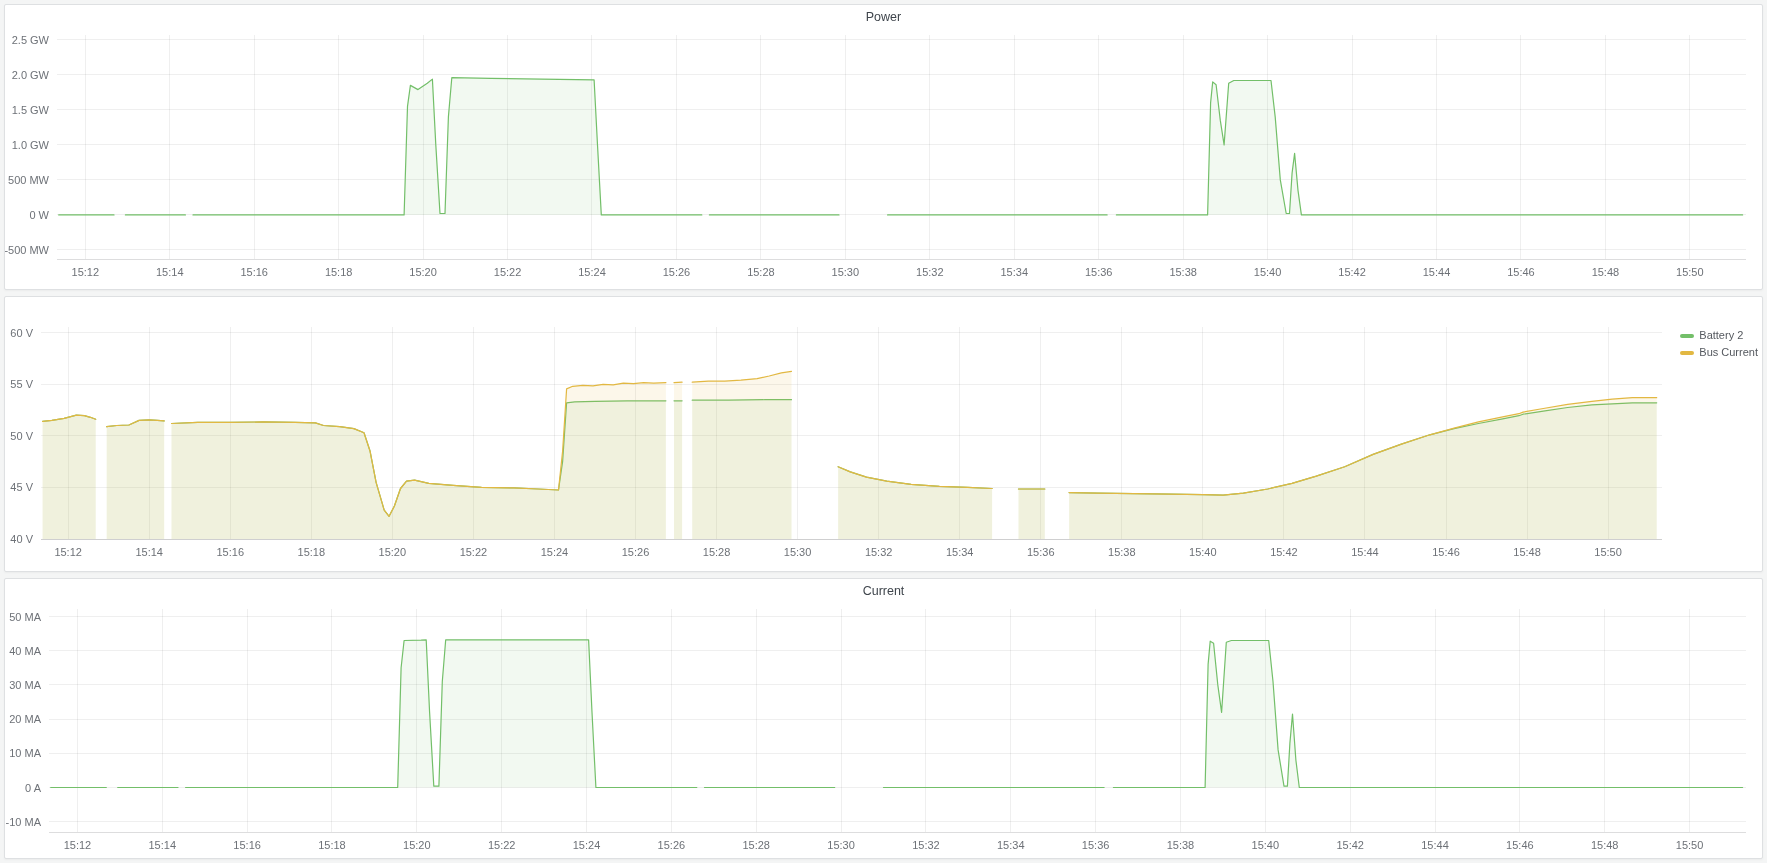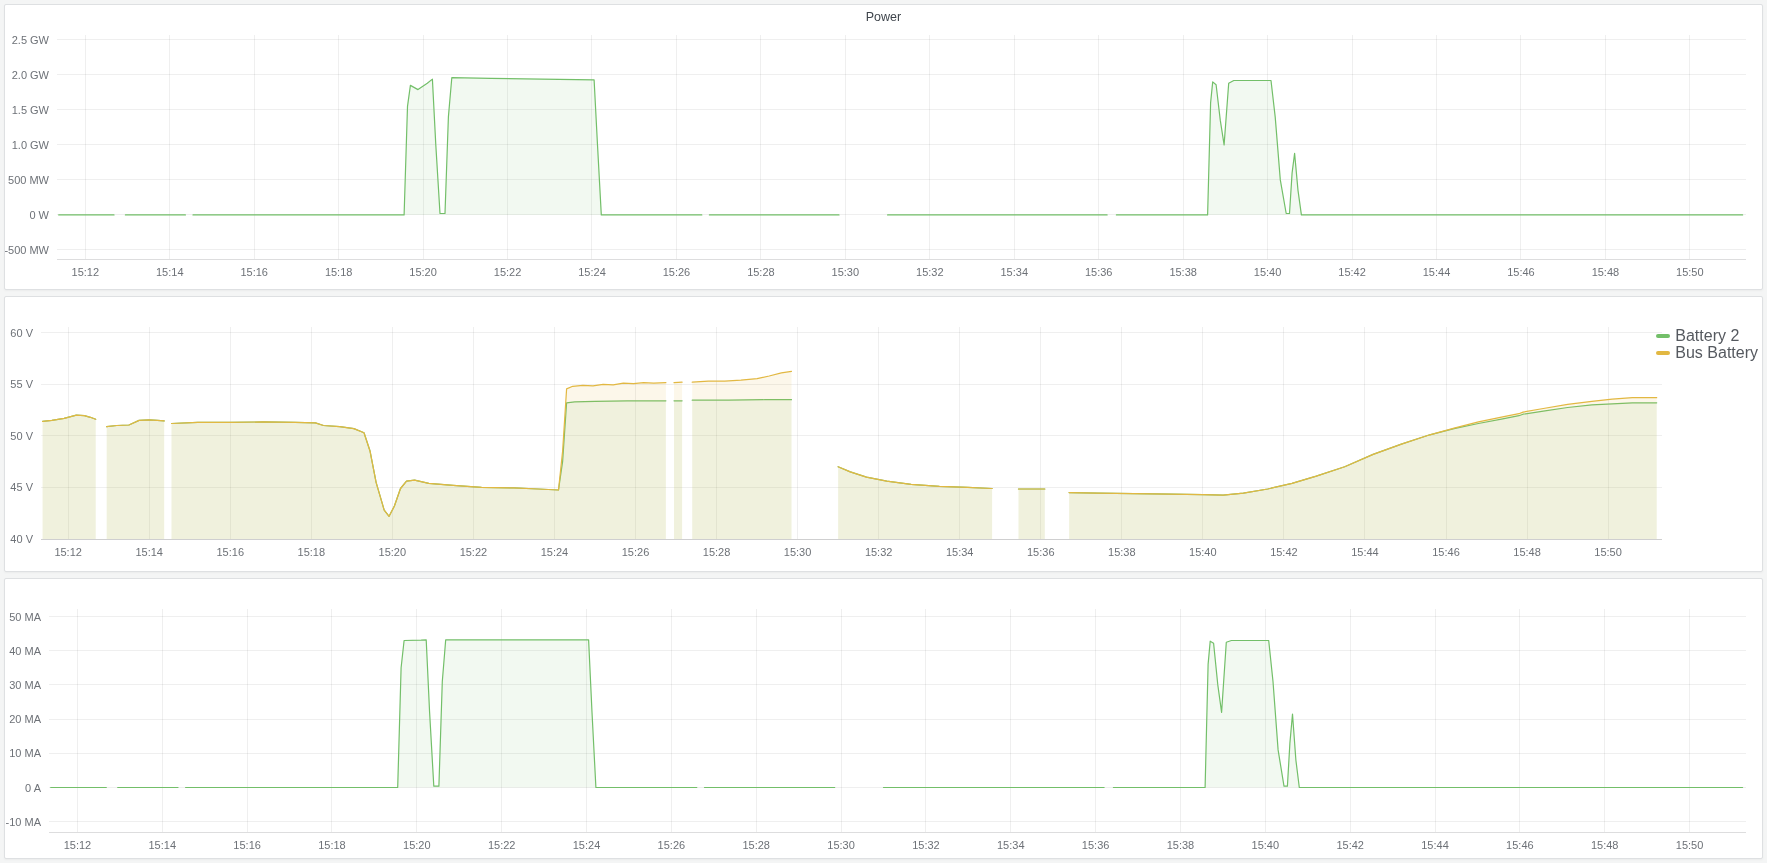--- a/index.html
+++ b/index.html
@@ -6,21 +6,21 @@
   body{width:1767px;height:863px;overflow:hidden;}
   .dash{display:flex;flex-direction:column;gap:6px;padding:4px;}
   .panel{position:relative;background:#ffffff;border:1px solid #dee0e2;border-radius:2px;box-shadow:0 1px 2px rgba(0,0,0,.04);box-sizing:border-box;}
   .panel-power{height:286px;}
   .panel-voltage{height:276px;}
   .panel-current{height:281px;}
   .panel-title{height:22px;line-height:24px;text-align:center;font-size:12.5px;font-weight:500;color:#3f454c;cursor:pointer;white-space:nowrap;overflow:hidden;}
   .plot{position:absolute;left:0;right:0;top:22px;bottom:0;}
   svg text{font-family:"Liberation Sans",sans-serif;font-size:11px;fill:#6d7177;}
   .legend{position:absolute;top:10px;right:4px;display:flex;flex-direction:column;gap:4px;}
-  .legend-item{display:flex;align-items:center;gap:5px;font-size:16px;color:#55595f;cursor:pointer;line-height:13px;}
+  .legend-item{display:flex;align-items:center;gap:5px;font-size:11px;color:#55595f;cursor:pointer;line-height:13px;}
   .legend-swatch{width:14px;height:4px;border-radius:2px;flex:none;}
 </style>
 </head>
 <body>
 
 <div class="dash">
 
   <section class="panel panel-power">
     <header class="panel-title">Power</header>
     <div class="plot"><svg width="1757" height="262">
@@ -197,26 +197,27 @@
             <path d="M1064.1,220.0 L1064.1,173.6 L1092.5,174.1 L1129.0,174.6 L1165.4,175.1 L1197.9,175.6 L1218.1,176.2 L1238.4,174.1 L1262.7,170.0 L1287.0,164.3 L1311.3,157.1 L1339.7,147.8 L1368.1,135.4 L1396.4,125.1 L1424.8,115.8 L1449.1,109.1 L1473.4,102.9 L1497.7,97.8 L1513.9,94.7 L1518.0,93.1 L1538.3,89.5 L1562.6,85.4 L1586.9,82.3 L1607.2,80.2 L1627.4,78.7 L1651.7,78.7 L1651.7,220.0 Z" fill="#e2b842" fill-opacity="0.11" stroke="none"></path>
             <path d="M1064.1,173.6 L1092.5,174.1 L1129.0,174.6 L1165.4,175.1 L1197.9,175.6 L1218.1,176.2 L1238.4,174.1 L1262.7,170.0 L1287.0,164.3 L1311.3,157.1 L1339.7,147.8 L1368.1,135.4 L1396.4,125.1 L1424.8,115.8 L1449.1,109.1 L1473.4,102.9 L1497.7,97.8 L1513.9,94.7 L1518.0,93.1 L1538.3,89.5 L1562.6,85.4 L1586.9,82.3 L1607.2,80.2 L1627.4,78.7 L1651.7,78.7" fill="none" stroke="#e2b842" stroke-width="1.2" stroke-linejoin="round" stroke-linecap="round"></path>
           </g>
         </svg><div class="legend">
           <div class="legend-item">
             <span class="legend-swatch" style="background: rgb(115, 191, 105);"></span>
             <span>Battery 2</span>
           </div>
           <div class="legend-item">
             <span class="legend-swatch" style="background: rgb(226, 184, 66);"></span>
-            <span>Bus Battery</span>
+            <span>Bus Current</span>
           </div>
         </div></div>
   </section>
 
   <section class="panel panel-current">
+    <header class="panel-title">Current</header>
     <div class="plot"><svg width="1757" height="257">
           <g>
             <line x1="44" x2="1741" y1="220.73926380368098" y2="220.73926380368098" stroke="rgba(24,27,31,0.07)" shape-rendering="crispEdges"></line>
             <line x1="44" x2="1741" y1="186.53680981595093" y2="186.53680981595093" stroke="rgba(24,27,31,0.07)" shape-rendering="crispEdges"></line>
             <line x1="44" x2="1741" y1="152.33435582822088" y2="152.33435582822088" stroke="rgba(24,27,31,0.07)" shape-rendering="crispEdges"></line>
             <line x1="44" x2="1741" y1="118.13190184049081" y2="118.13190184049081" stroke="rgba(24,27,31,0.07)" shape-rendering="crispEdges"></line>
             <line x1="44" x2="1741" y1="83.92944785276075" y2="83.92944785276075" stroke="rgba(24,27,31,0.07)" shape-rendering="crispEdges"></line>
             <line x1="44" x2="1741" y1="49.72699386503068" y2="49.72699386503068" stroke="rgba(24,27,31,0.07)" shape-rendering="crispEdges"></line>
             <line x1="44" x2="1741" y1="15.524539877300622" y2="15.524539877300622" stroke="rgba(24,27,31,0.07)" shape-rendering="crispEdges"></line>
             <line x1="72.42474999999999" x2="72.42474999999999" y1="8" y2="231" stroke="rgba(24,27,31,0.07)" shape-rendering="crispEdges"></line>

